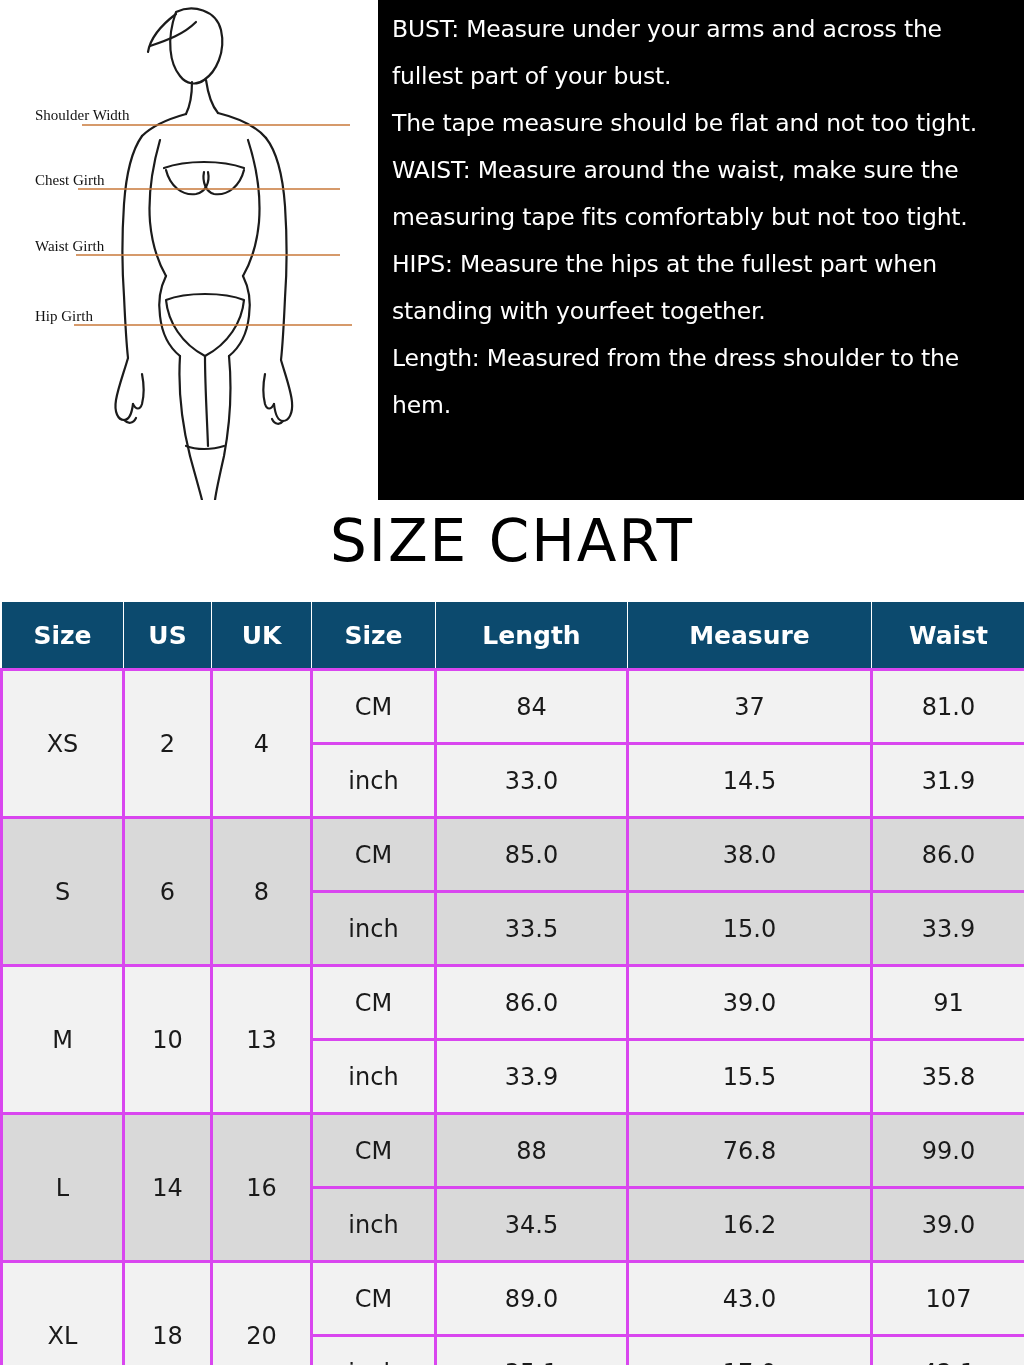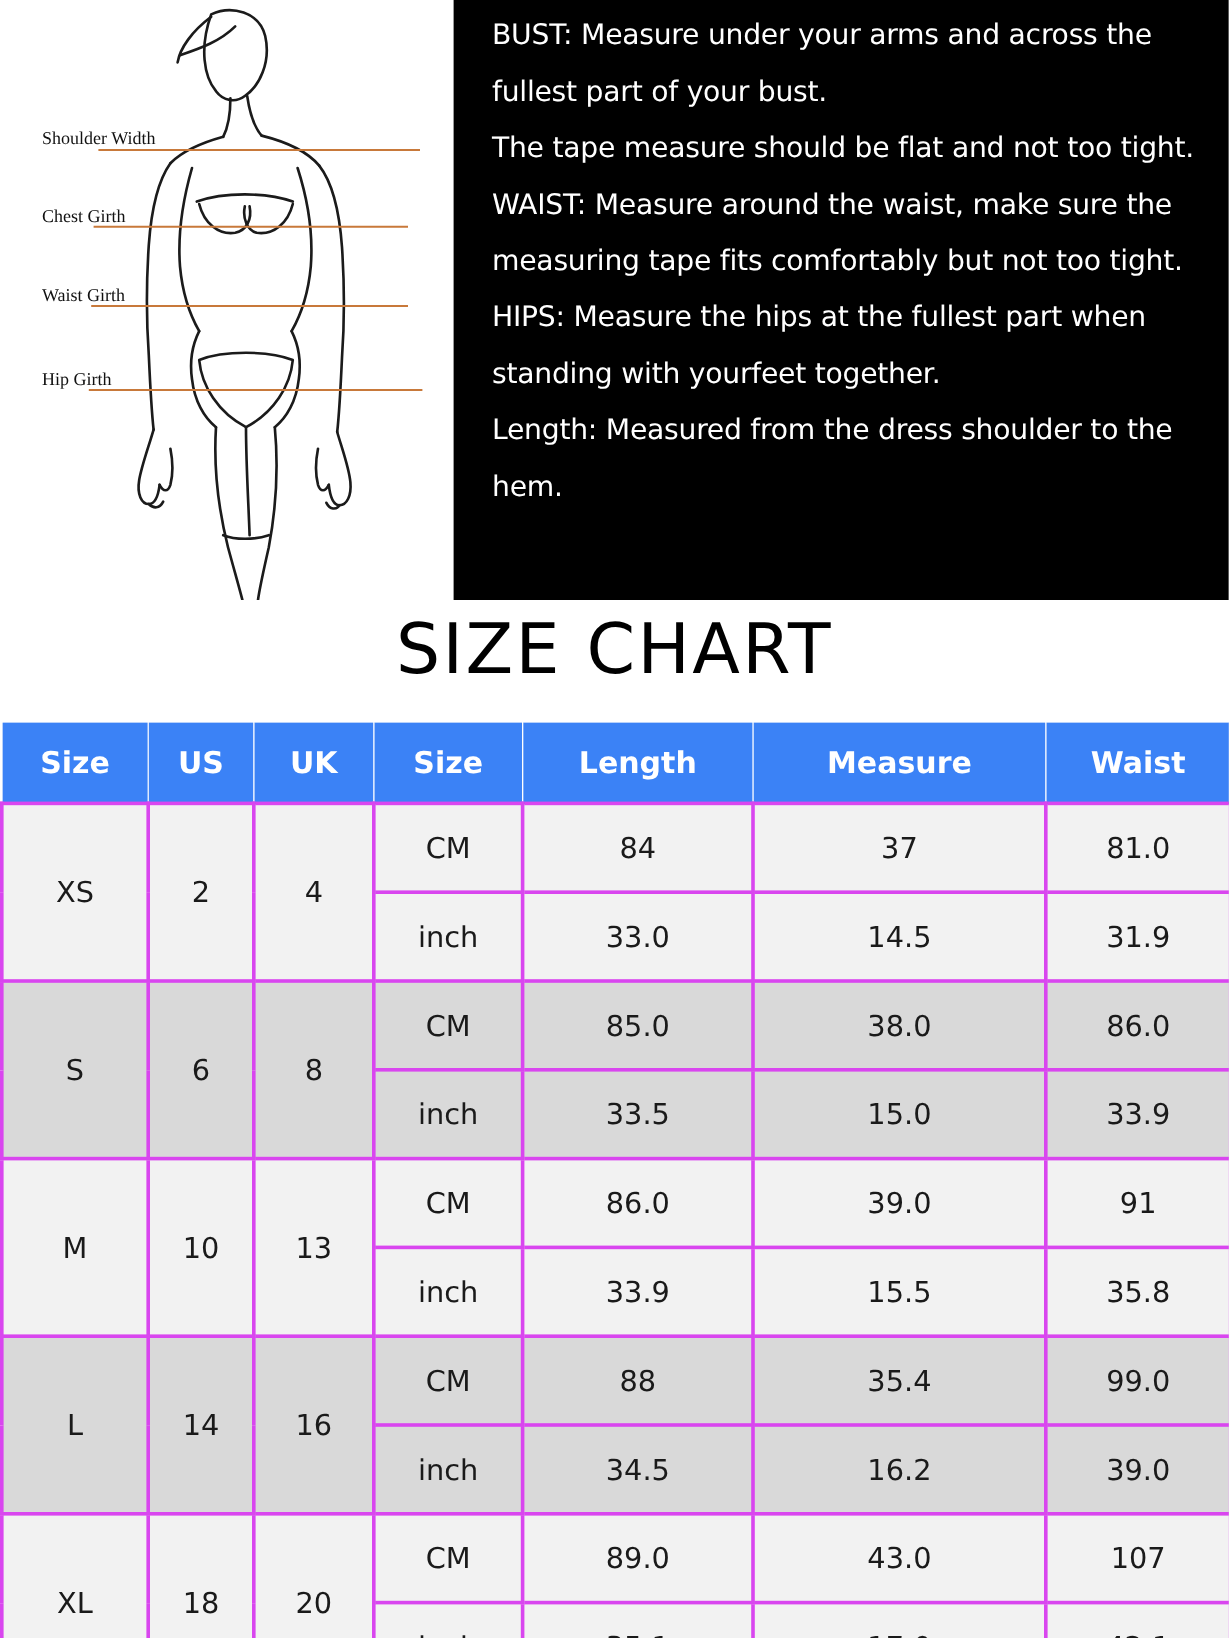--- a/index.html
+++ b/index.html
@@ -44,21 +44,21 @@
 
   .instructions {
     position: absolute;
     left: 378px;
     top: 0;
     width: 646px;
     height: 500px;
     background: #000000;
     color: #ffffff;
     box-sizing: border-box;
-    padding: 6px 14px 0 32px;
+    padding: 6px 14px 0 14px;
     overflow: hidden;
   }
   .instructions p {
     margin: 0;
     font-size: 23.5px;
     line-height: 47px;
     font-family: "DejaVu Sans", sans-serif;
     letter-spacing: -0.2px;
     white-space: pre-wrap;
   }
@@ -86,21 +86,21 @@
     width: 1024px;
   }
 
   table.size-chart {
     border-collapse: collapse;
     width: 1024px;
     table-layout: fixed;
   }
 
   table.size-chart th {
-    background: #3b82f6;
+    background: #0c4a6e;
     color: #ffffff;
     font-family: "DejaVu Sans", sans-serif;
     font-size: 25px;
     font-weight: 700;
     height: 64px;
     border: 1px solid #ffffff;
     text-align: center;
     vertical-align: middle;
   }
 
@@ -279,21 +279,21 @@
           <td>15.5</td>
           <td>35.8</td>
         </tr>
 
         <tr class="band-dark">
           <td rowspan="2">L</td>
           <td rowspan="2">14</td>
           <td rowspan="2">16</td>
           <td>CM</td>
           <td>88</td>
-          <td>35.4</td>
+          <td>76.8</td>
           <td>99.0</td>
         </tr>
         <tr class="band-dark">
           <td>inch</td>
           <td>34.5</td>
           <td>16.2</td>
           <td>39.0</td>
         </tr>
 
         <tr class="band-light">

